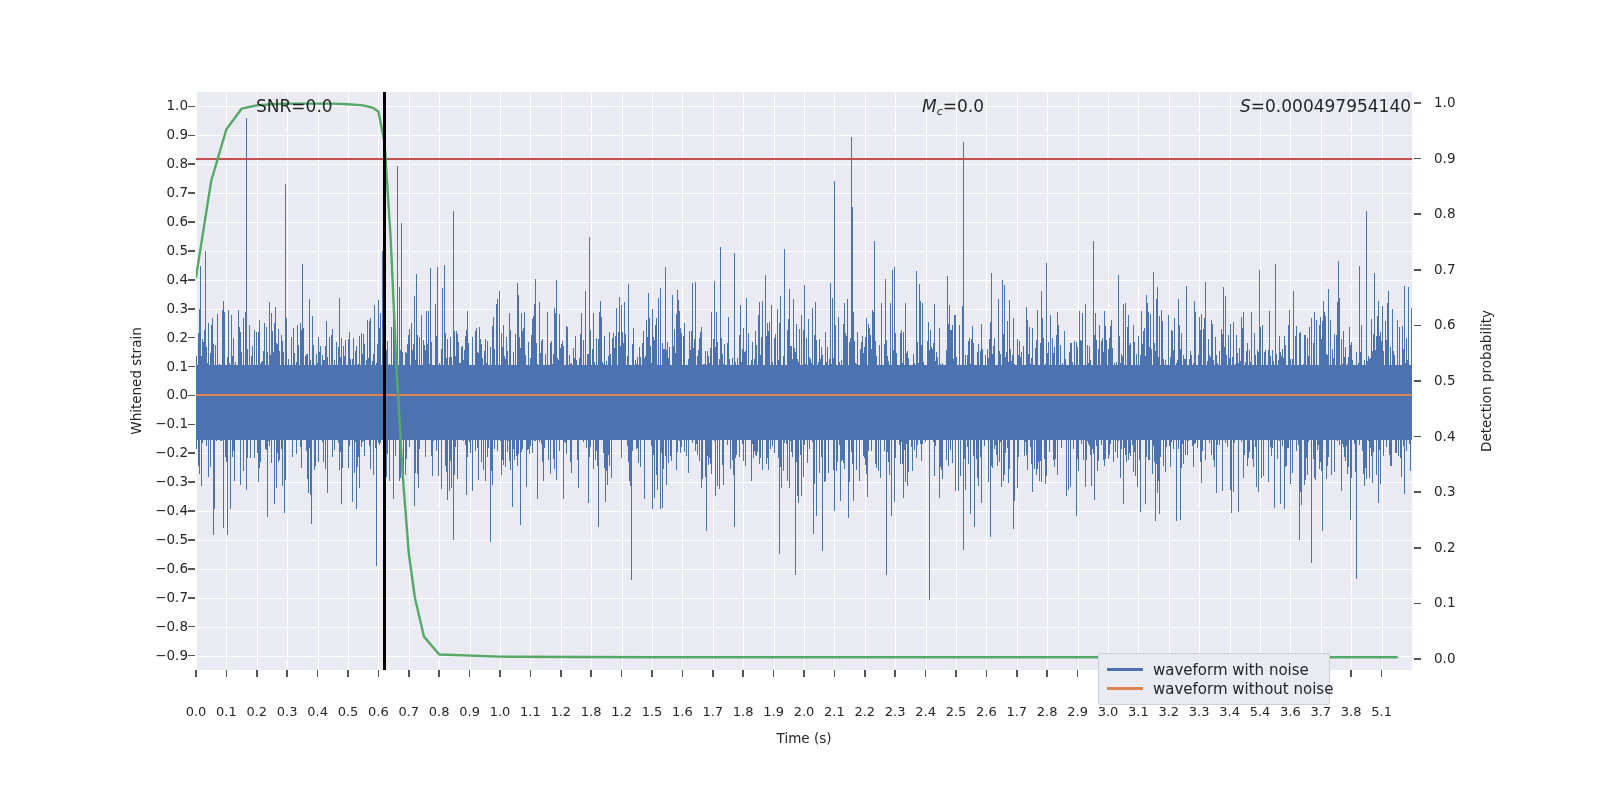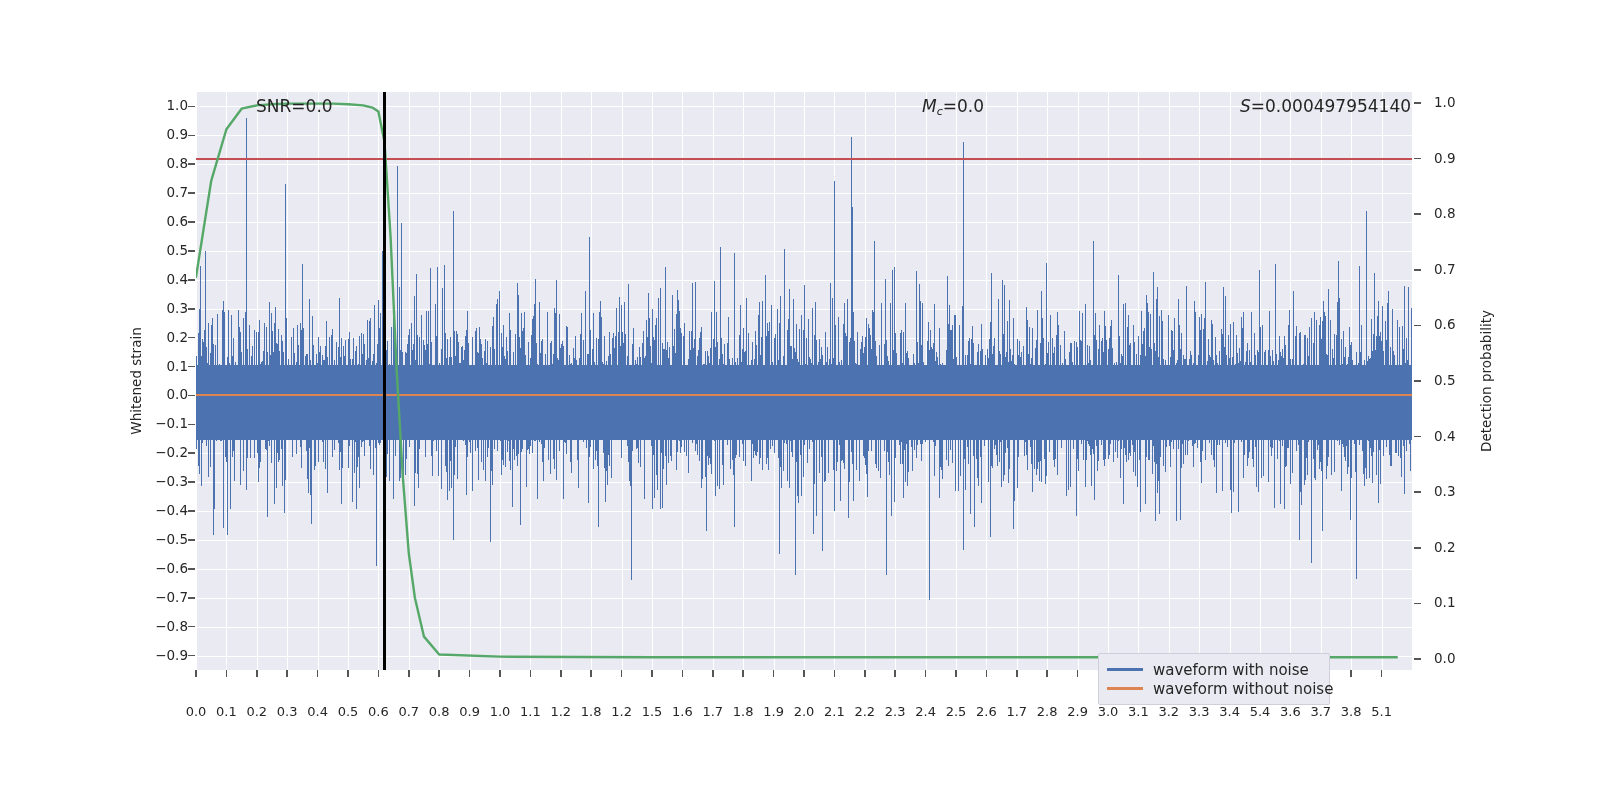--- a/index.html
+++ b/index.html
@@ -1362,20 +1362,21 @@
     </svg>
     <div id="vline" style="left: 186.98px; background: rgb(0, 0, 0);"></div>
 
     <div class="anno" id="anno-snr">SNR=0.0</div>
     <div class="anno" id="anno-mc"><span class="ital">M</span><span class="sub">c</span><span>=0.0</span></div>
     <div class="anno" id="anno-s"><span class="ital">S</span><span>=0.000497954140882939</span></div>
   </div>
 
   <div id="ylabel-left">Whitened strain</div>
   <div id="ylabel-right">Detection probability</div>
+  <div id="xlabel">Time (s)</div>
 
   <div id="yticks-left">
       <div class="ytl" style="top: 97.45px;">1.0</div>
       <div class="ytick-l" style="top: 105.65px;"></div>
       <div class="ytl" style="top: 126.35px;">0.9</div>
       <div class="ytick-l" style="top: 134.55px;"></div>
       <div class="ytl" style="top: 155.25px;">0.8</div>
       <div class="ytick-l" style="top: 163.45px;"></div>
       <div class="ytl" style="top: 184.15px;">0.7</div>
       <div class="ytick-l" style="top: 192.35px;"></div>

